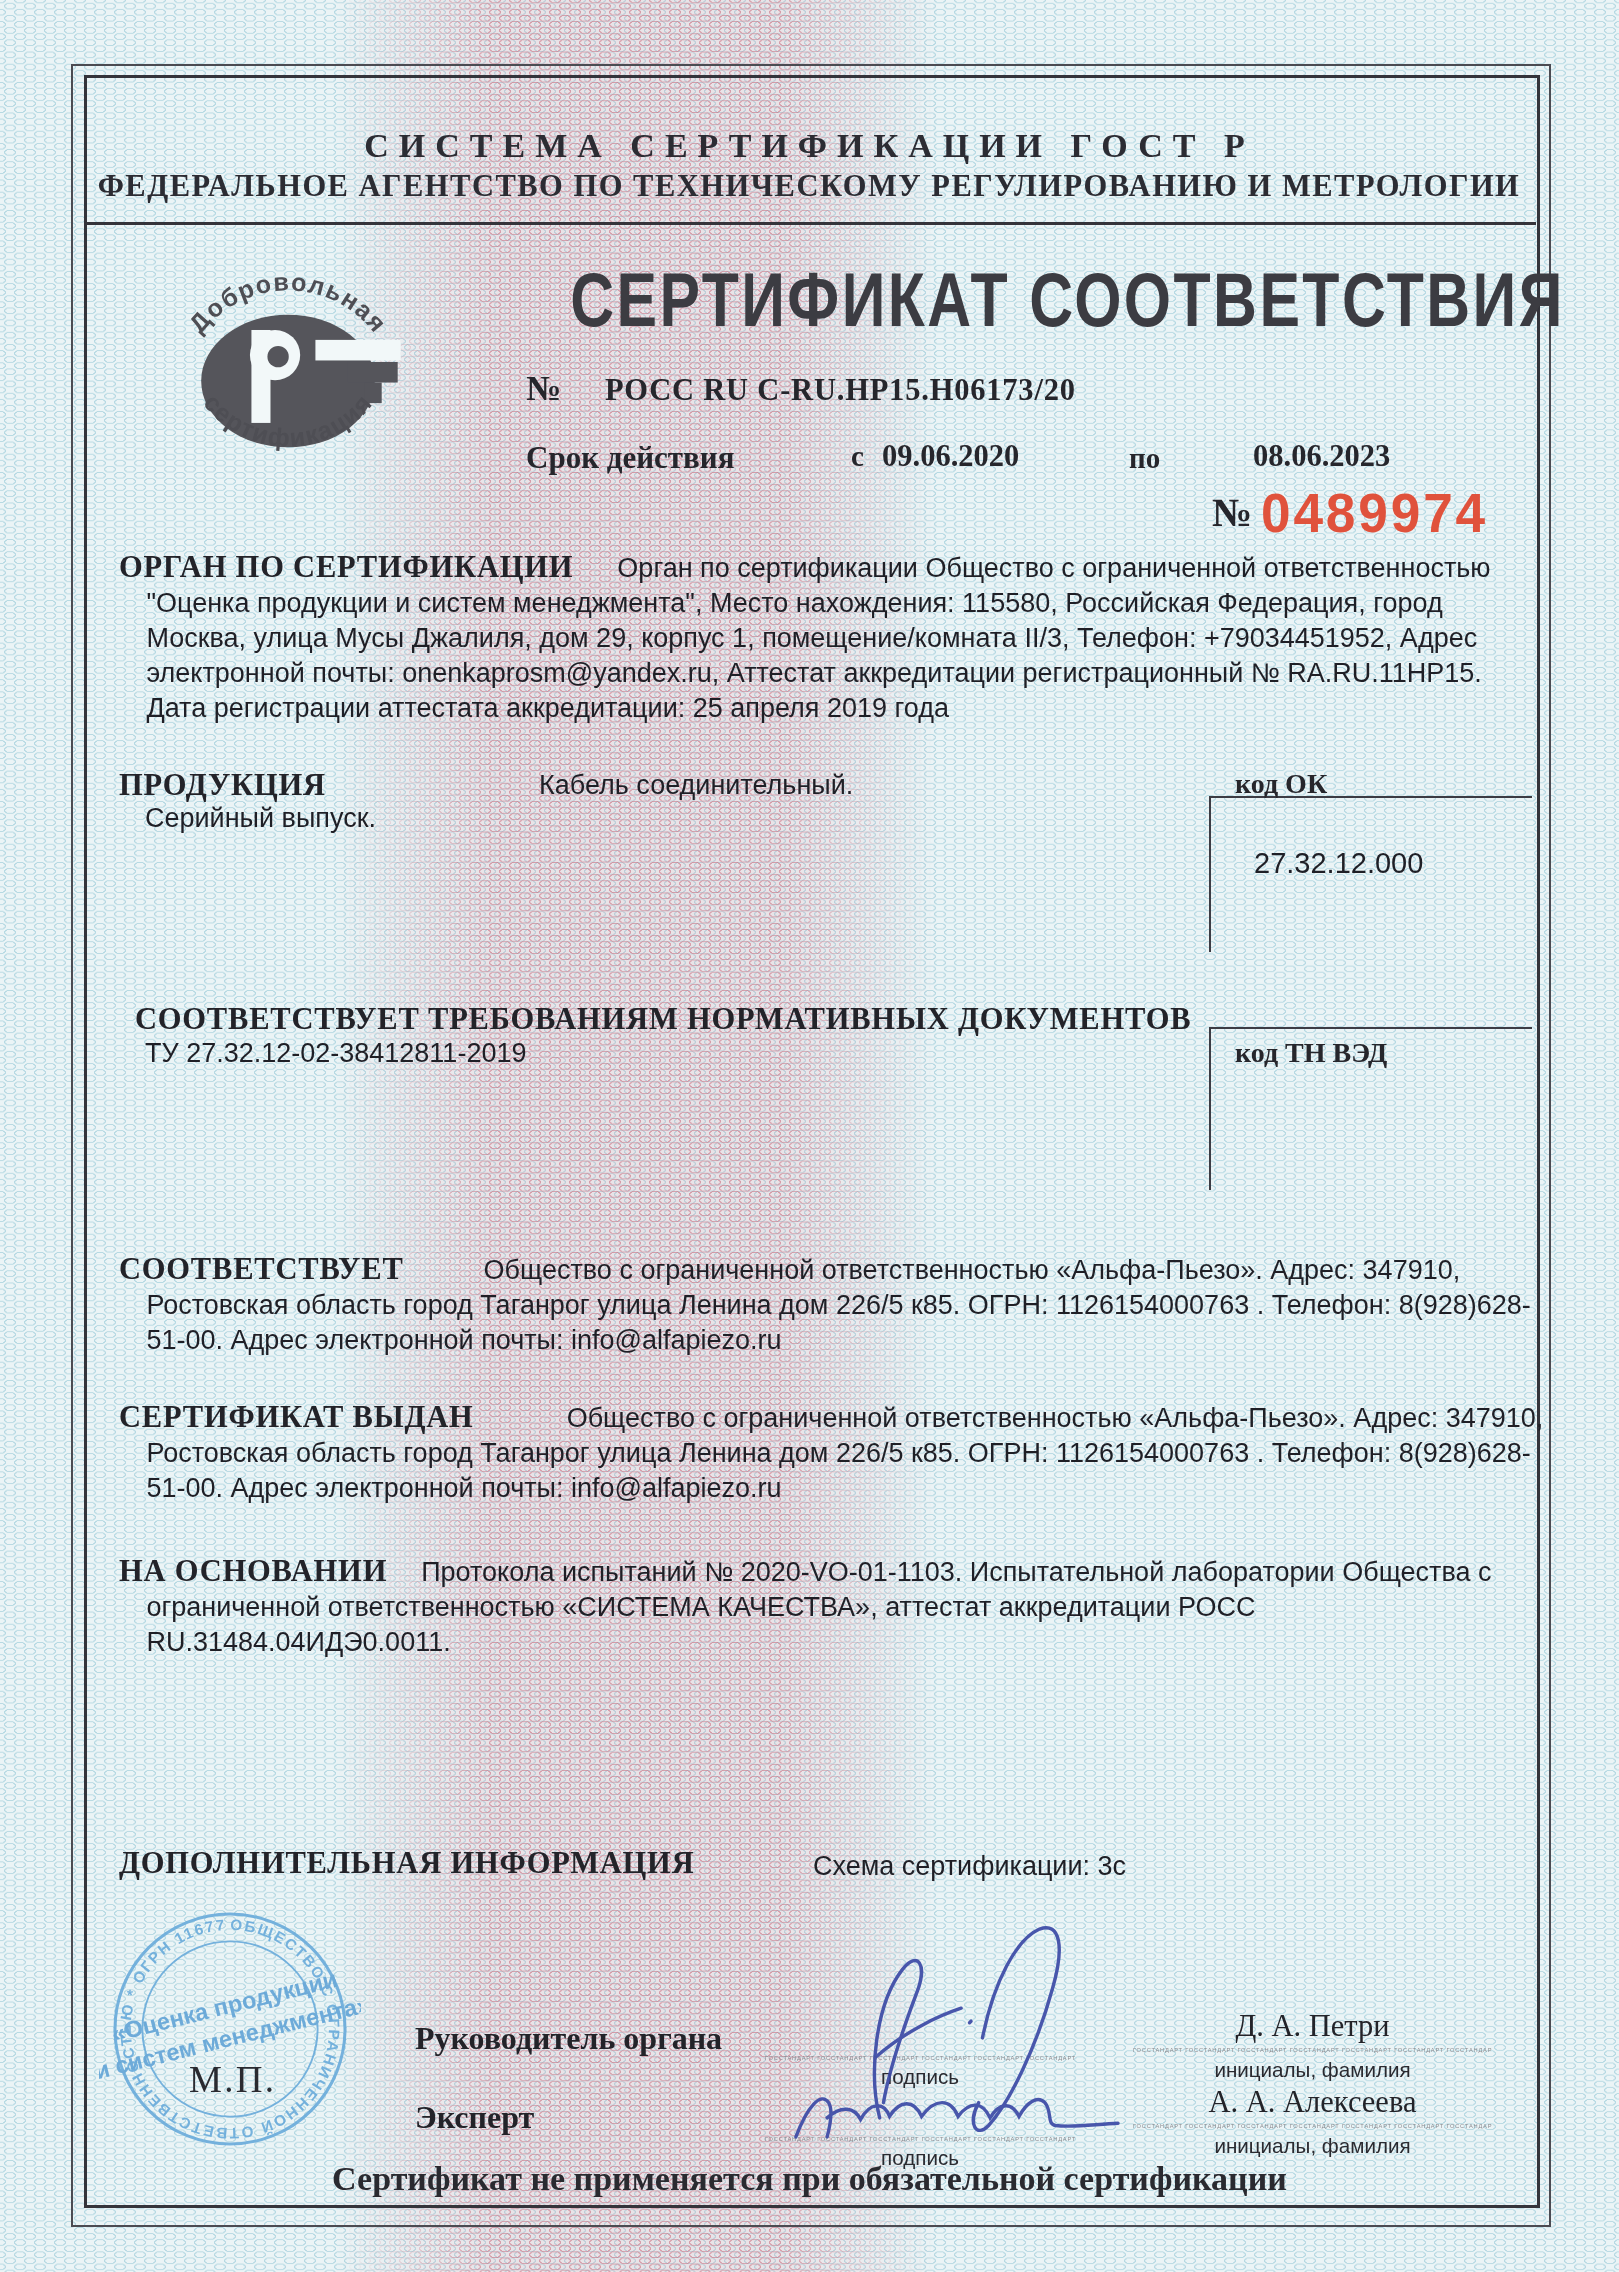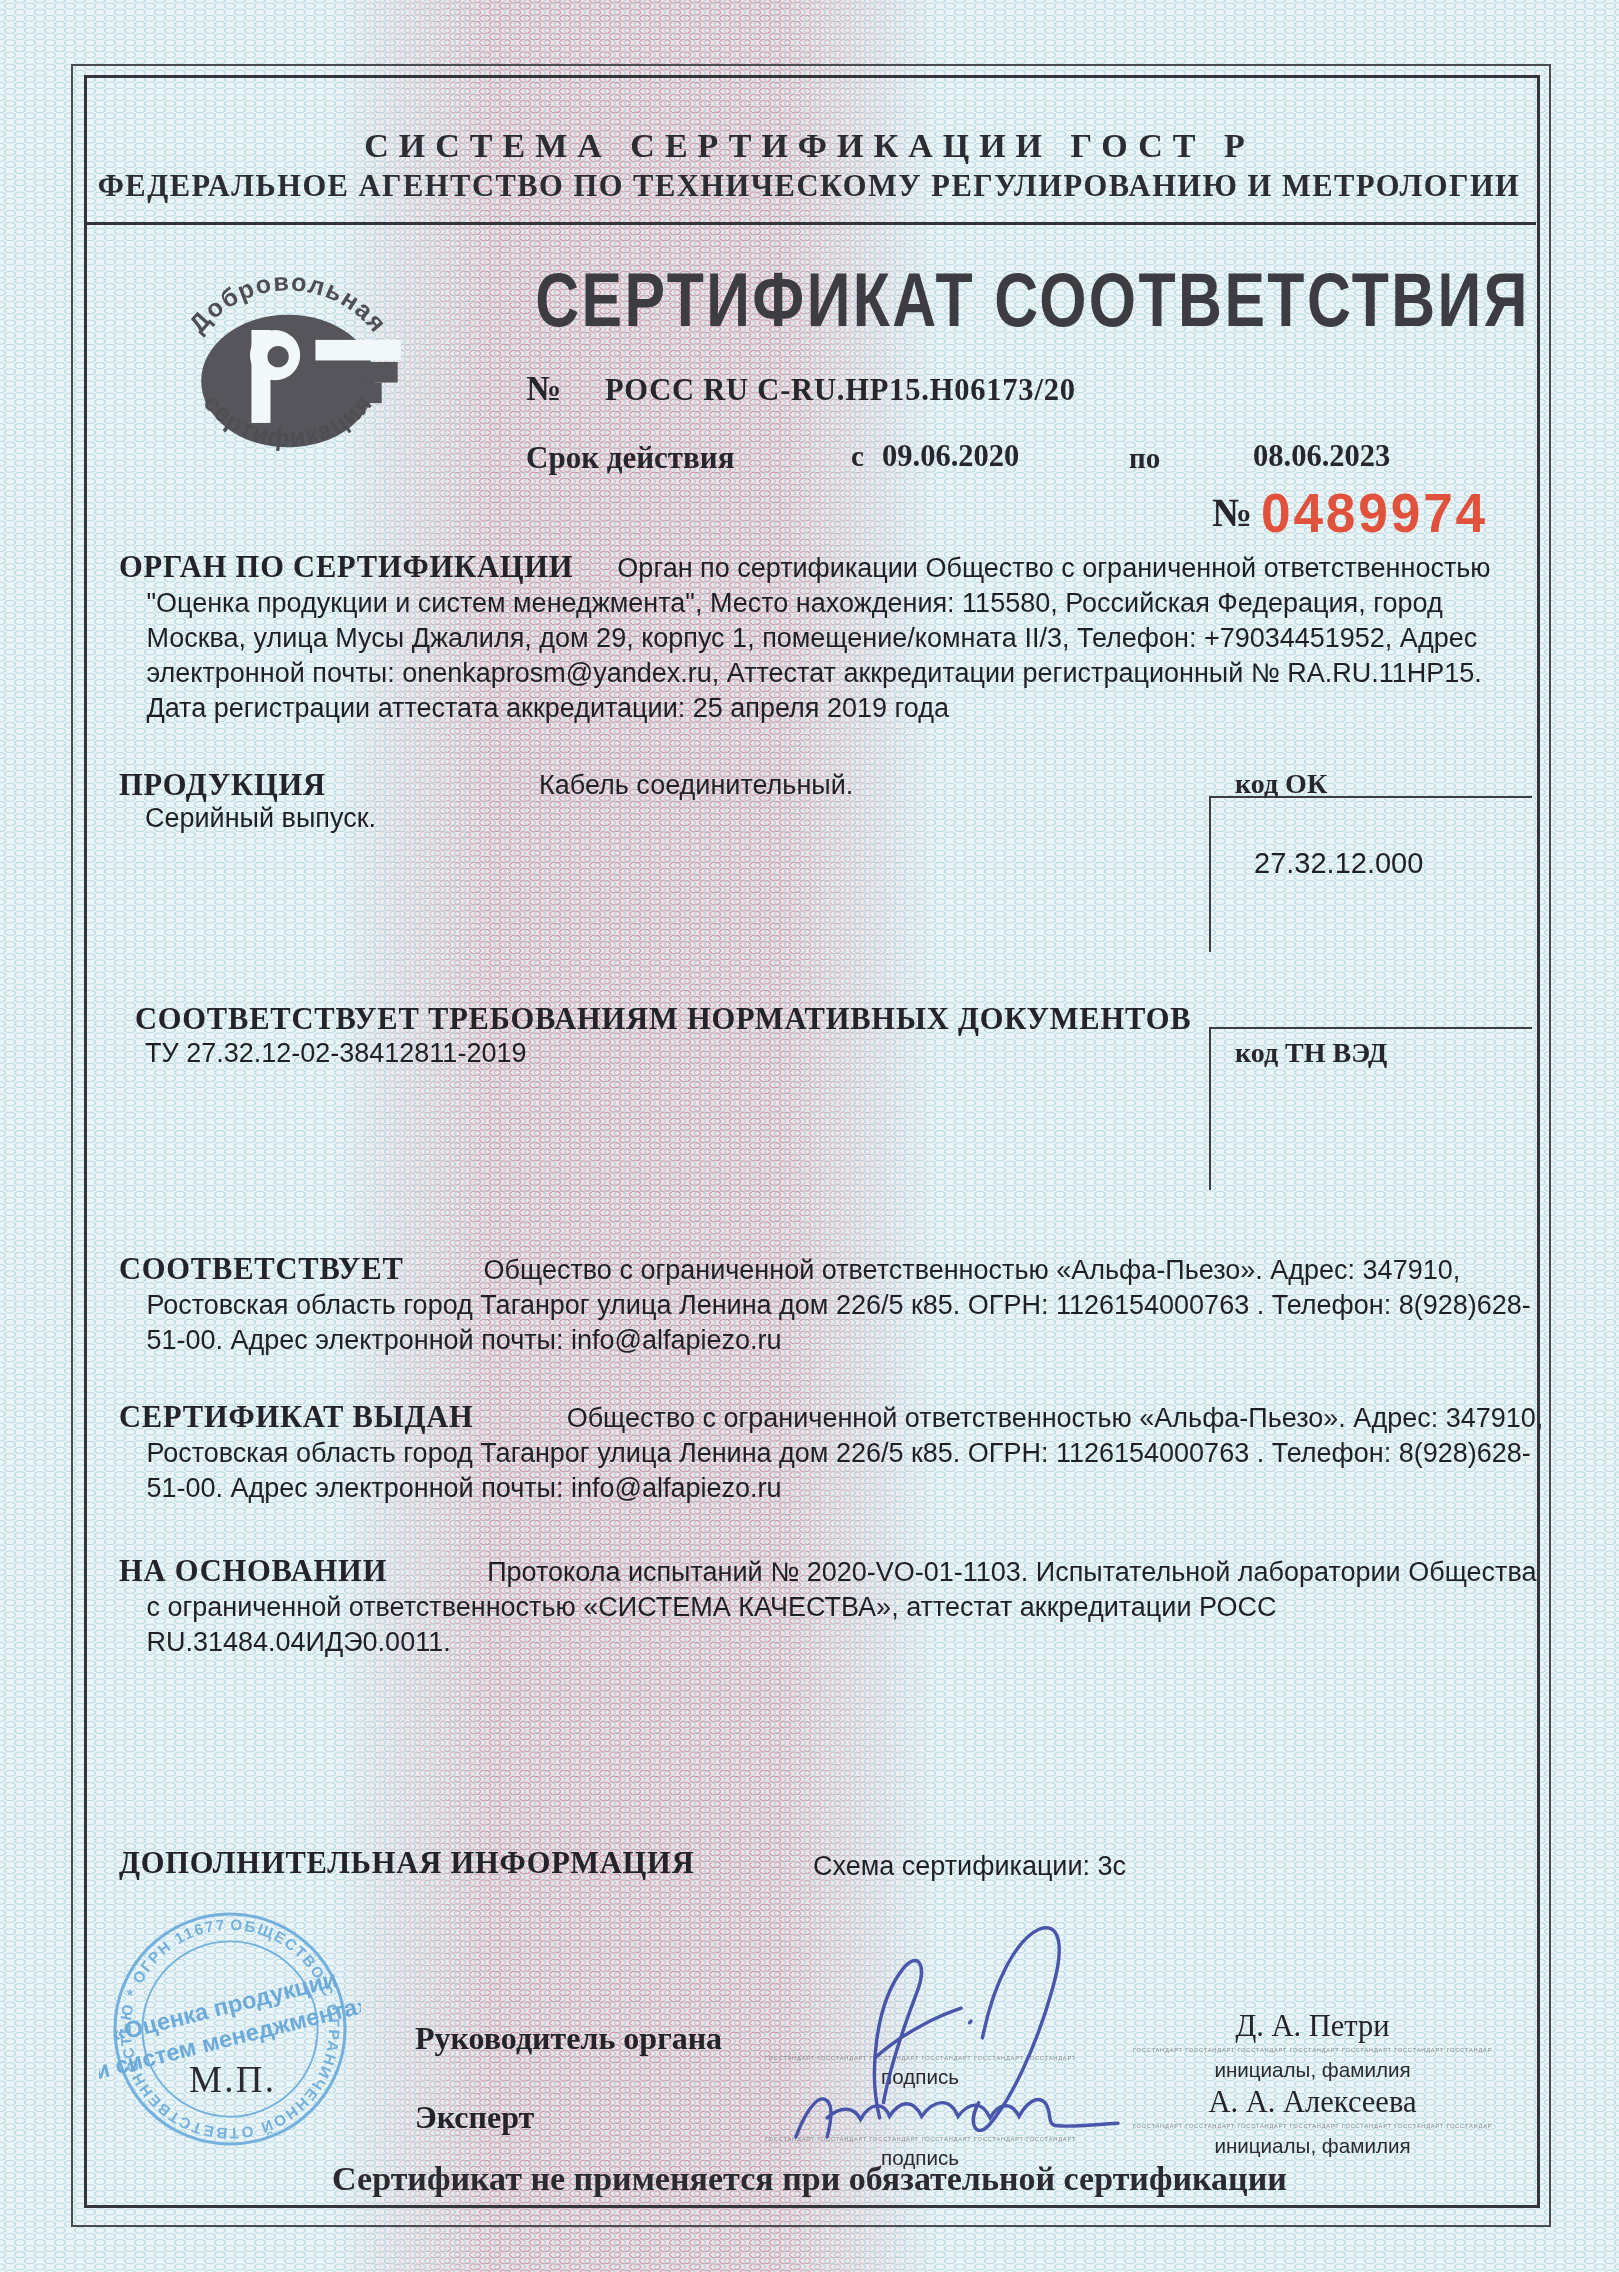--- a/index.html
+++ b/index.html
@@ -36,21 +36,21 @@
   .serif{font-family:"Liberation Serif",serif;}
   .h1{font-weight:bold;font-size:34px;letter-spacing:10px;color:#2c2c33;text-align:center;}
   .h2{font-weight:bold;font-size:30.5px;letter-spacing:1.5px;color:#2c2c33;text-align:center;}
   .title{font-weight:bold;font-size:76px;letter-spacing:3px;color:#3c3c42;white-space:nowrap;}
   .title-wrap{text-align:center;}
   .title-inner{display:inline-block;transform:scaleX(0.8);transform-origin:center;}
   .numline{font-family:"Liberation Serif",serif;font-weight:bold;color:#26262c;}
   .seclabel{font-family:"Liberation Serif",serif;font-weight:bold;font-size:30.5px;letter-spacing:0.8px;color:#232329;}
   .body-text{font-size:27px;line-height:35px;color:#1f1f26;}
   .para{padding-left:27.4px;text-indent:-27.4px;width:1400px;}
-  .g60{margin-right:44px;} .g105{margin-right:80px;} .g125{margin-right:93px;} .g92{margin-right:100px;}
+  .g60{margin-right:44px;} .g105{margin-right:80px;} .g125{margin-right:93px;} .g92{margin-right:34px;}
   .redno{font-weight:bold;font-size:56px;letter-spacing:3px;transform:scaleX(0.95);transform-origin:left;white-space:nowrap;}
   .codebox-top{position:absolute;height:2.3px;background:#3c3c44;}
   .codebox-left{position:absolute;width:2.3px;background:#3c3c44;}
   .codelabel{font-family:"Liberation Serif",serif;font-weight:bold;font-size:28px;color:#26262c;}
   .codevalue{font-size:29px;color:#1f1f26;}
   .role{font-family:"Liberation Serif",serif;font-weight:bold;font-size:32px;color:#232329;}
   .sig-caption{font-size:20.6px;color:#2a2a30;text-align:center;}
   .name{font-family:"Liberation Serif",serif;font-size:30.5px;color:#232329;text-align:center;}
   .microline{font-size:5.7px;color:#8b8b90;letter-spacing:0.8px;white-space:nowrap;overflow:hidden;height:7.6px;line-height:7.6px;}
   .mp{font-family:"Liberation Serif",serif;font-size:37px;letter-spacing:2.3px;color:#2a2a30;}
@@ -85,21 +85,21 @@
     <rect x="112" y="105" width="25" height="122" fill="#f2f8f9"></rect>
     <circle cx="143" cy="138" r="33" fill="#f2f8f9"></circle>
     <circle cx="147" cy="140" r="14" fill="#55555b"></circle>
     <rect x="238" y="147" width="66" height="27" fill="#55555b"></rect>
     <rect x="260" y="174" width="23" height="27" fill="#55555b"></rect>
     <text font-size="33" font-weight="bold" fill="#4e4e54" letter-spacing="2">
       <textPath href="#arcBot" startOffset="50%" text-anchor="middle">сертификация</textPath>
     </text>
   </svg>
 
-  <div class="abs title-wrap" style="left:411px;top:256px;width:1120px;">
+  <div class="abs title-wrap" style="left:411px;top:256px;width:1120px;padding-left:35px;">
     <span class="title title-inner">СЕРТИФИКАТ СООТВЕТСТВИЯ</span>
   </div>
 
   <span class="abs numline" style="left:526px;top:369px;font-size:35px;">№</span>
   <span class="abs numline" style="left:605px;top:373px;font-size:30.5px;letter-spacing:0.8px;">РОСС RU C-RU.HP15.H06173/20</span>
 
   <span class="abs numline" style="left:526px;top:440px;font-size:31px;">Срок действия</span>
   <span class="abs numline" style="left:851px;top:440px;font-size:29px;">с</span>
   <span class="abs numline" style="left:882px;top:439px;font-size:30.5px;">09.06.2020</span>
   <span class="abs numline" style="left:1129px;top:442px;font-size:29px;">по</span>

